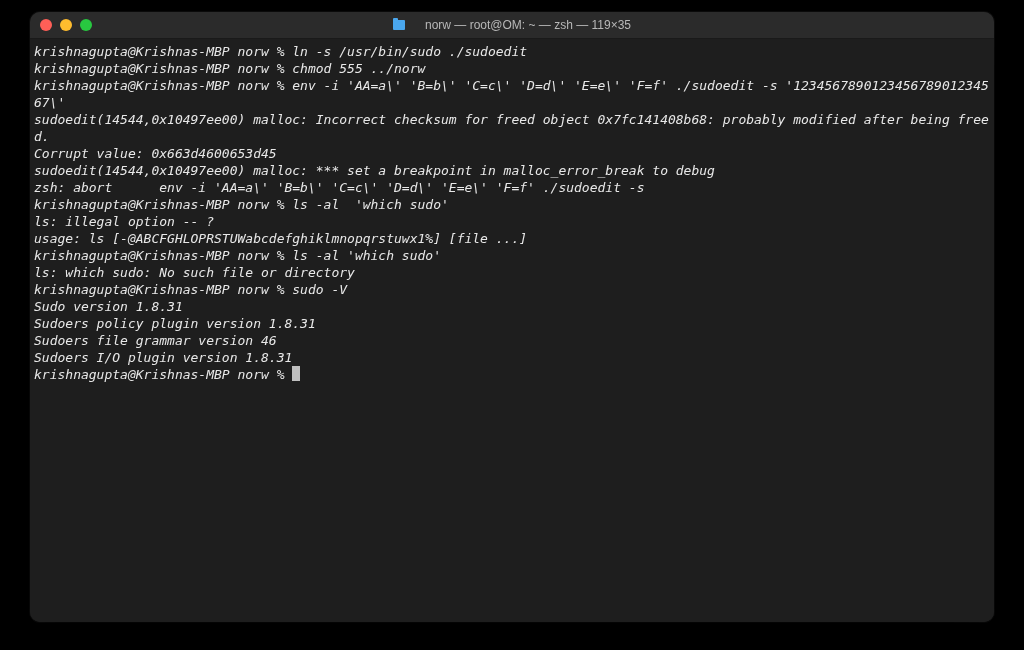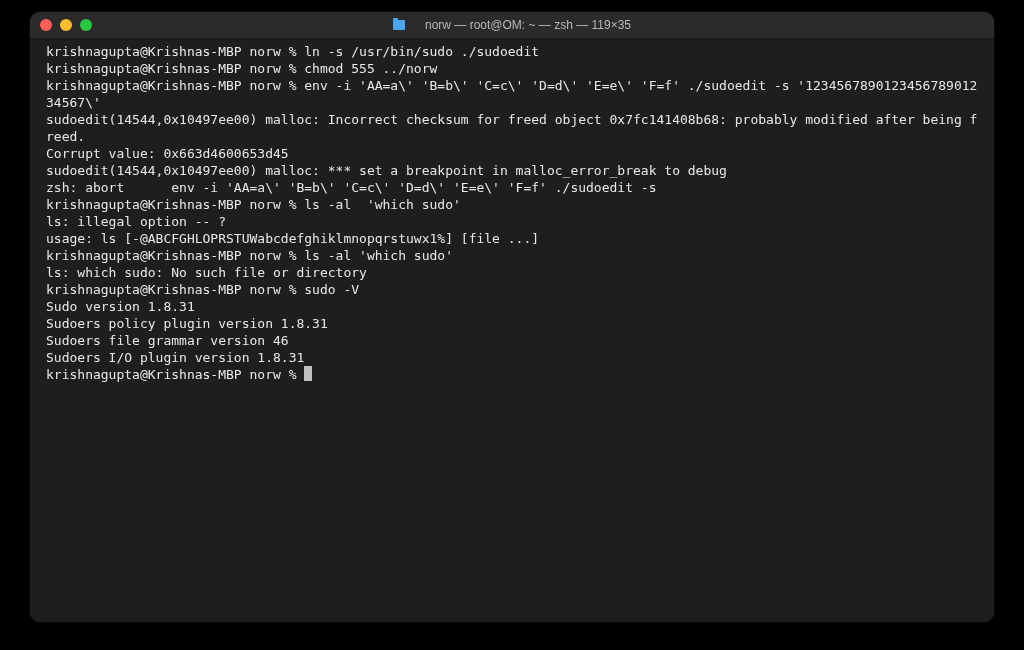--- a/index.html
+++ b/index.html
@@ -70,28 +70,29 @@
     content:"";
     position:absolute;
     top:-2px; left:0;
     width:5px;height:3px;
     background:#4aa7ee;
     border-radius:1px 1px 0 0;
   }
   .term {
     flex: 1;
     background: #1e1e1e;
-    padding: 4px 16px;
+    padding: 4px 4px;
     font-family: "Menlo", "Consolas", monospace;
     font-size: 13px;
     line-height: 17px;
     color: #e8e8e8;
     white-space: pre-wrap;
     word-break: break-all;
     overflow: hidden;
+    font-style: italic;
   }
   .cursor {
     display:inline-block;
     width:8px;
     height:15px;
     background:#bfbfbf;
     vertical-align: text-bottom;
     margin-bottom:1px;
   }
 </style>

